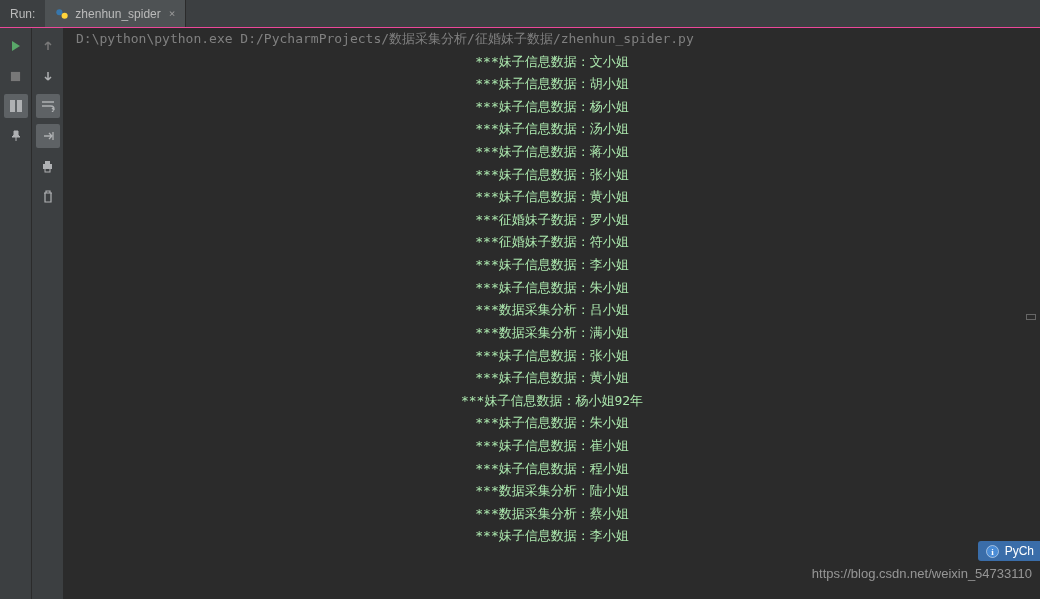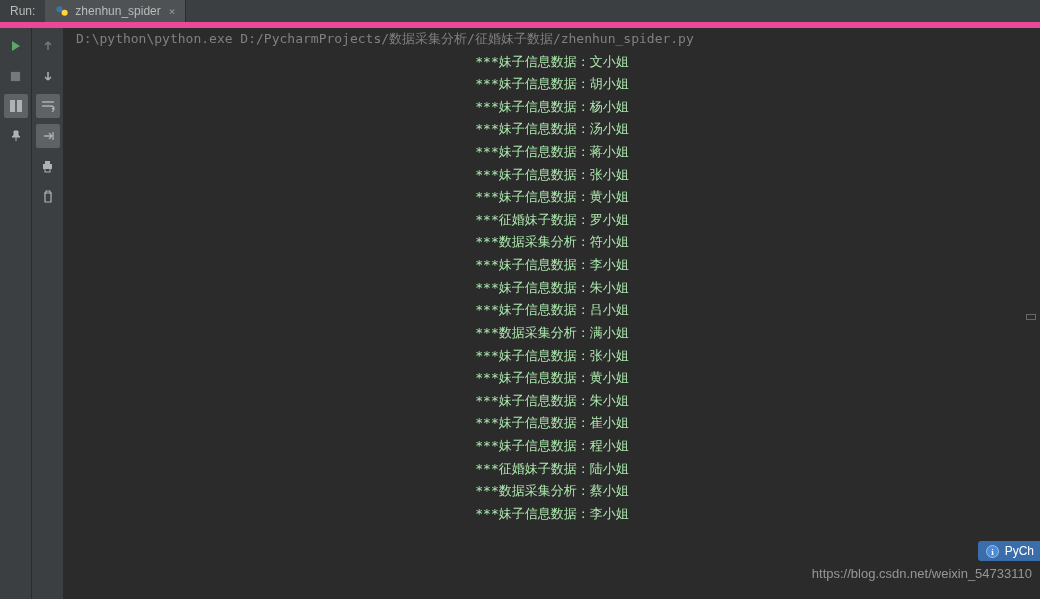--- a/index.html
+++ b/index.html
@@ -15,21 +15,21 @@
       font-size: 13px;
       color: #a9b7c6;
       overflow: hidden;
       position: relative;
     }
     .header-bar {
       height: 28px;
       background: #3c3f41;
       display: flex;
       align-items: center;
-      border-bottom: 6px solid #ec4899;
+      border-bottom: 1px solid #ec4899;
     }
     .run-label {
       padding: 0 10px;
       color: #bbbbbb;
       font-family: sans-serif;
       font-size: 12px;
     }
     .tab {
       display: flex;
       align-items: center;
@@ -230,31 +230,32 @@
     <div class="cmd-line">D:\python\python.exe D:/PycharmProjects/数据采集分析/征婚妹子数据/zhenhun_spider.py</div>
     <div id="output-container">
         <div class="output-line">***妹子信息数据：文小姐</div>
         <div class="output-line">***妹子信息数据：胡小姐</div>
         <div class="output-line">***妹子信息数据：杨小姐</div>
         <div class="output-line">***妹子信息数据：汤小姐</div>
         <div class="output-line">***妹子信息数据：蒋小姐</div>
         <div class="output-line">***妹子信息数据：张小姐</div>
         <div class="output-line">***妹子信息数据：黄小姐</div>
         <div class="output-line">***征婚妹子数据：罗小姐</div>
-        <div class="output-line">***数据采集分析：符小姐</div>
+        <div class="output-line">***征婚妹子数据：符小姐</div>
         <div class="output-line">***妹子信息数据：李小姐</div>
         <div class="output-line">***妹子信息数据：朱小姐</div>
-        <div class="output-line">***妹子信息数据：吕小姐</div>
+        <div class="output-line">***数据采集分析：吕小姐</div>
         <div class="output-line">***数据采集分析：满小姐</div>
         <div class="output-line">***妹子信息数据：张小姐</div>
         <div class="output-line">***妹子信息数据：黄小姐</div>
+        <div class="output-line">***妹子信息数据：杨小姐92年</div>
         <div class="output-line">***妹子信息数据：朱小姐</div>
         <div class="output-line">***妹子信息数据：崔小姐</div>
         <div class="output-line">***妹子信息数据：程小姐</div>
-        <div class="output-line">***征婚妹子数据：陆小姐</div>
+        <div class="output-line">***数据采集分析：陆小姐</div>
         <div class="output-line">***数据采集分析：蔡小姐</div>
         <div class="output-line">***妹子信息数据：李小姐</div>
       </div>
     <div class="scroll-indicator"></div>
   </div>
 </div>
 
 <div class="pych-badge">
   <span class="info-circle">
     <svg width="13" height="13" viewBox="0 0 13 13">

